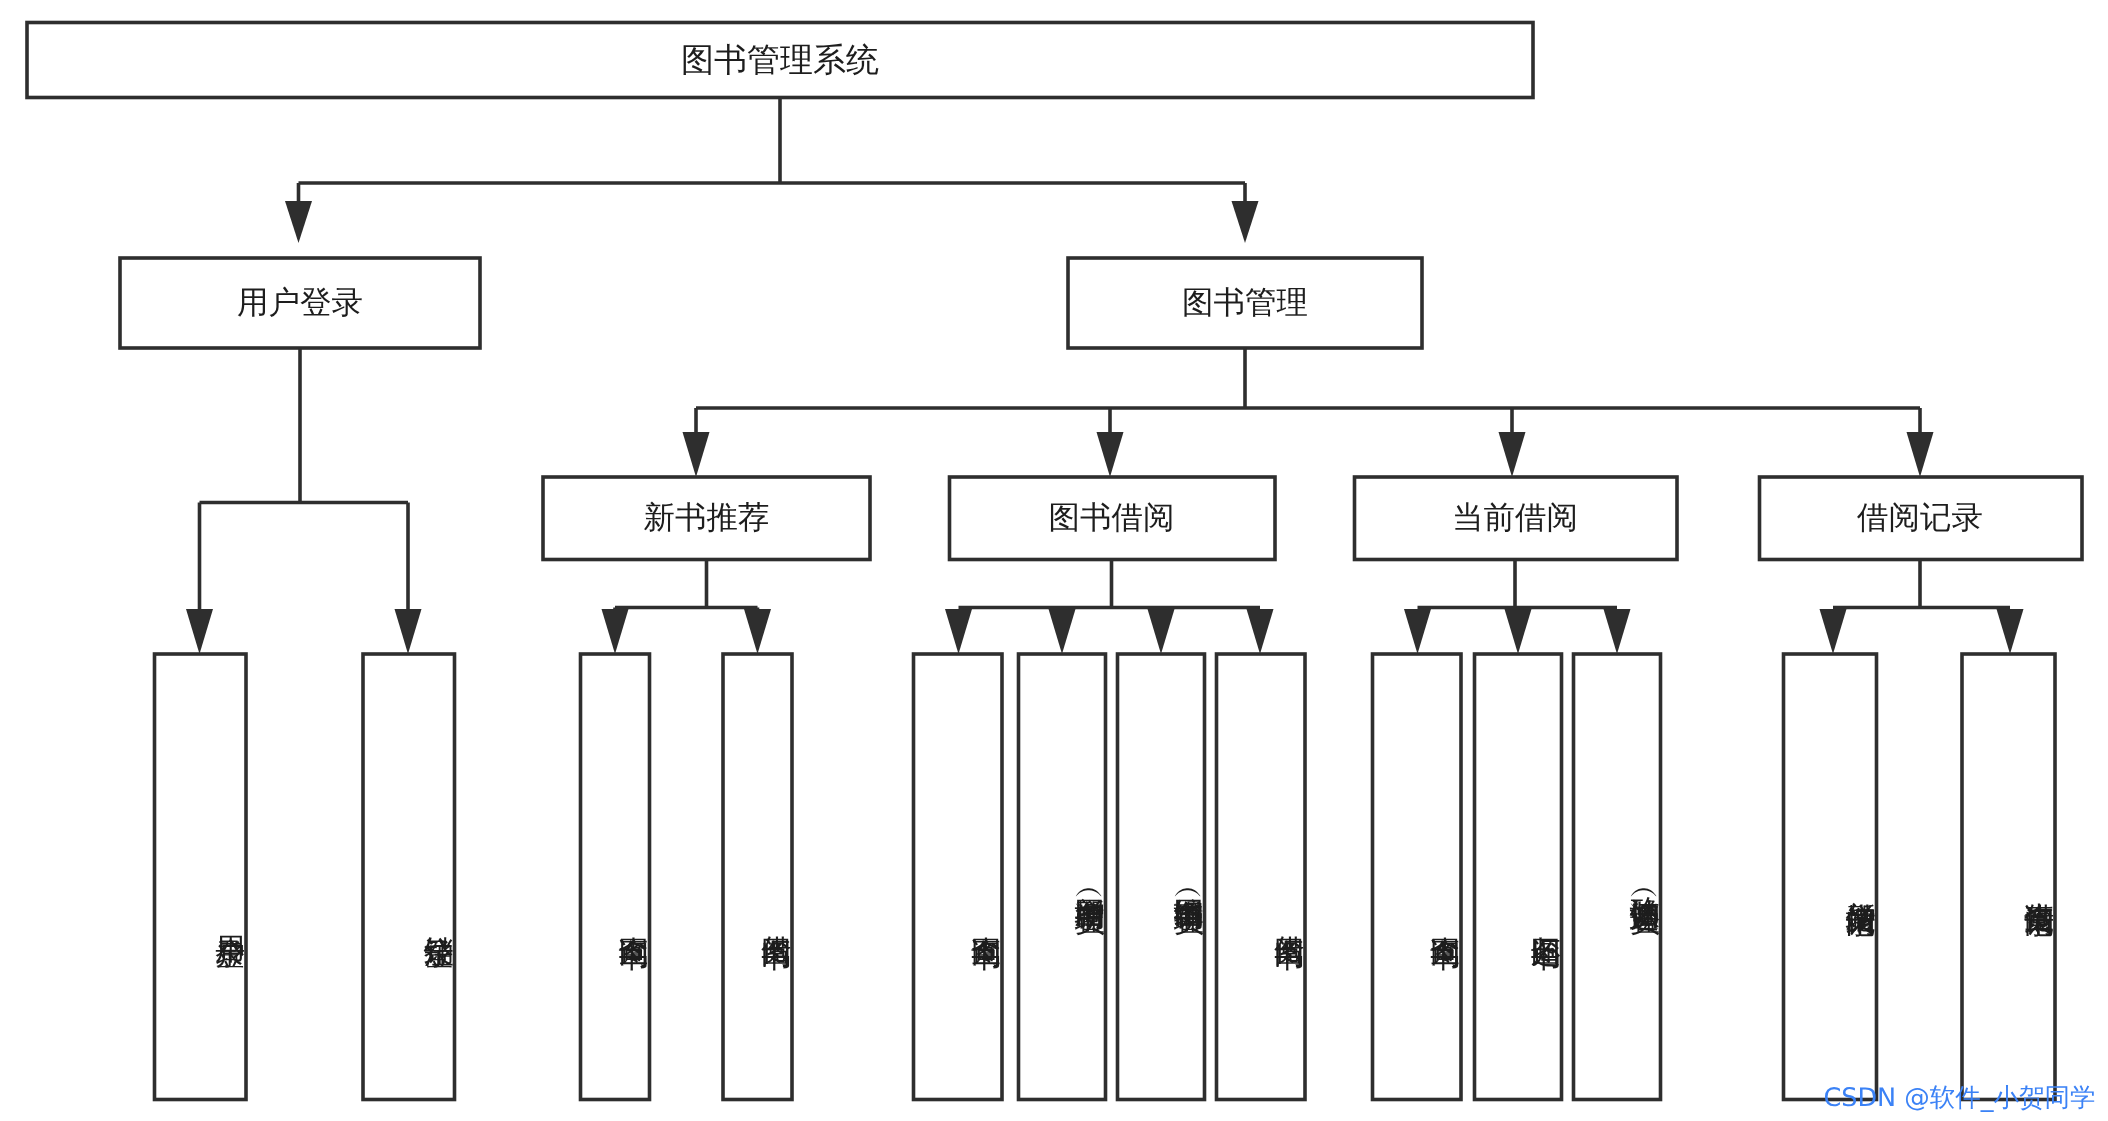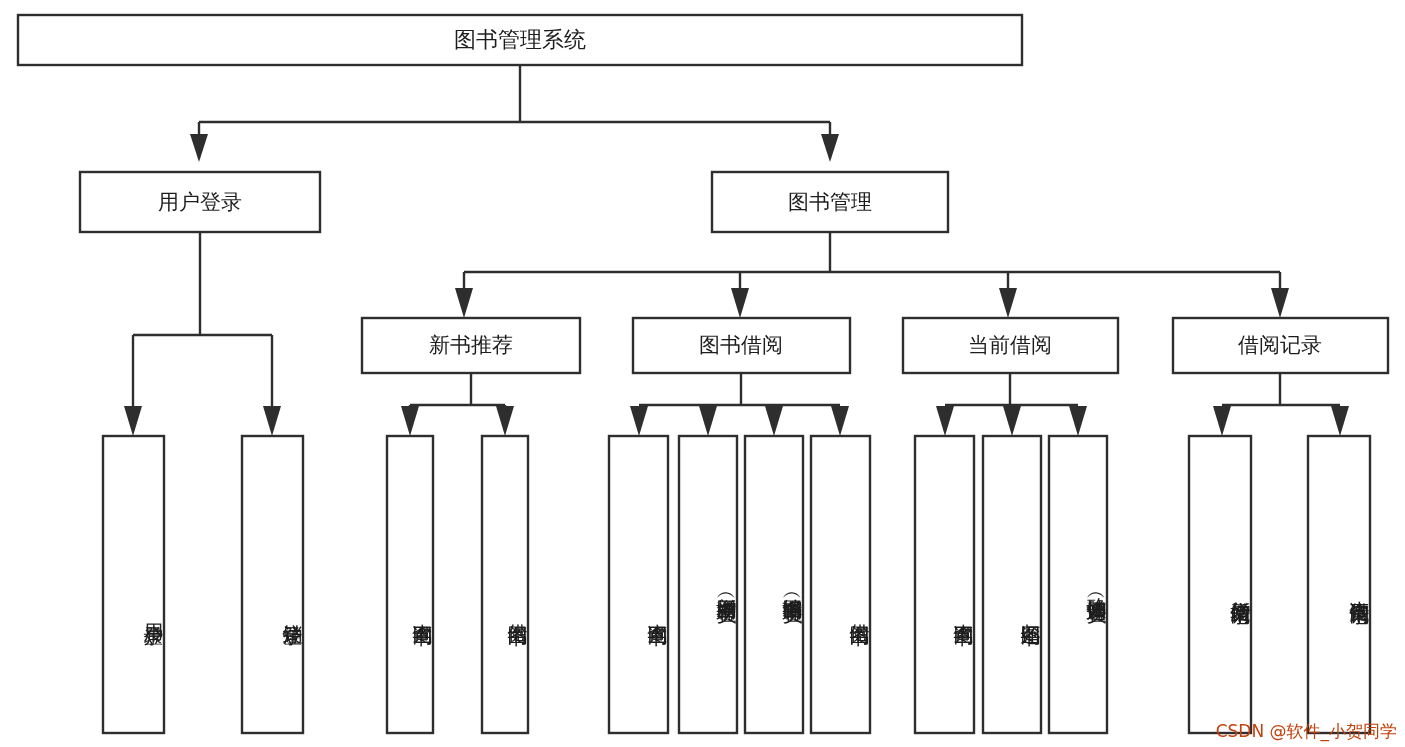--- a/index.html
+++ b/index.html
@@ -68,21 +68,21 @@
     align-items: flex-start;
     justify-content: center;
     pointer-events: none;
   }
   .watermark {
     position: absolute;
     right: 8px;
     bottom: 4px;
     font-family: "DejaVu Sans", "Liberation Sans", sans-serif;
     font-size: 17px;
-    color: #c2410c;
+    color: #3b82f6;
     white-space: nowrap;
   }
 </style>
 </head>
 <body>
 
 <div id="diagram-root">
 
   <svg id="diagram-svg" viewBox="0 0 1405 747" xmlns="http://www.w3.org/2000/svg">
 

